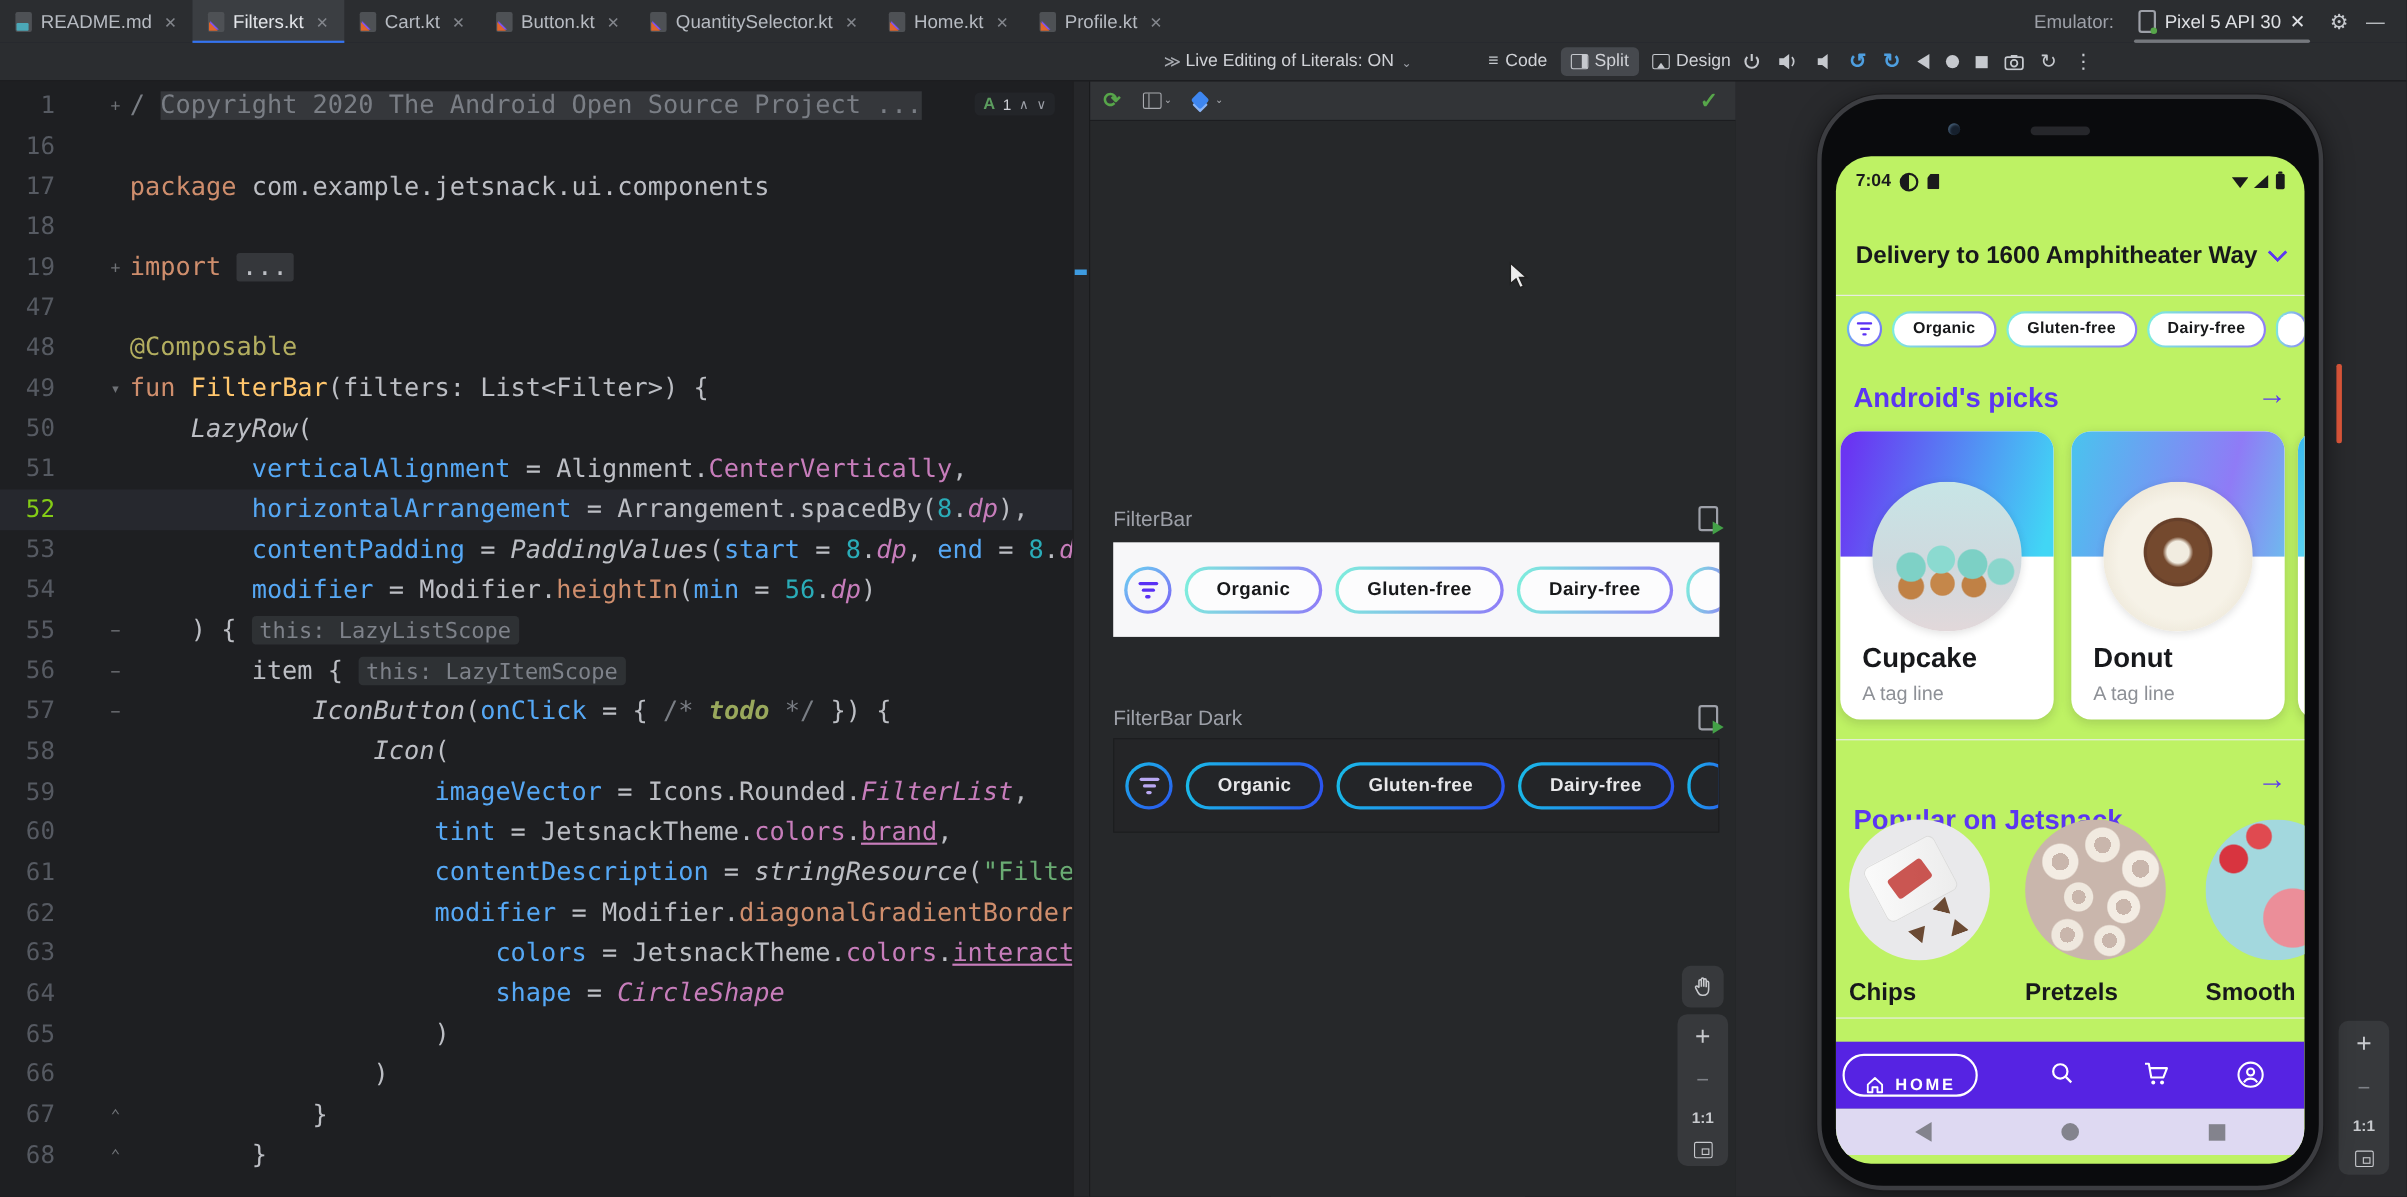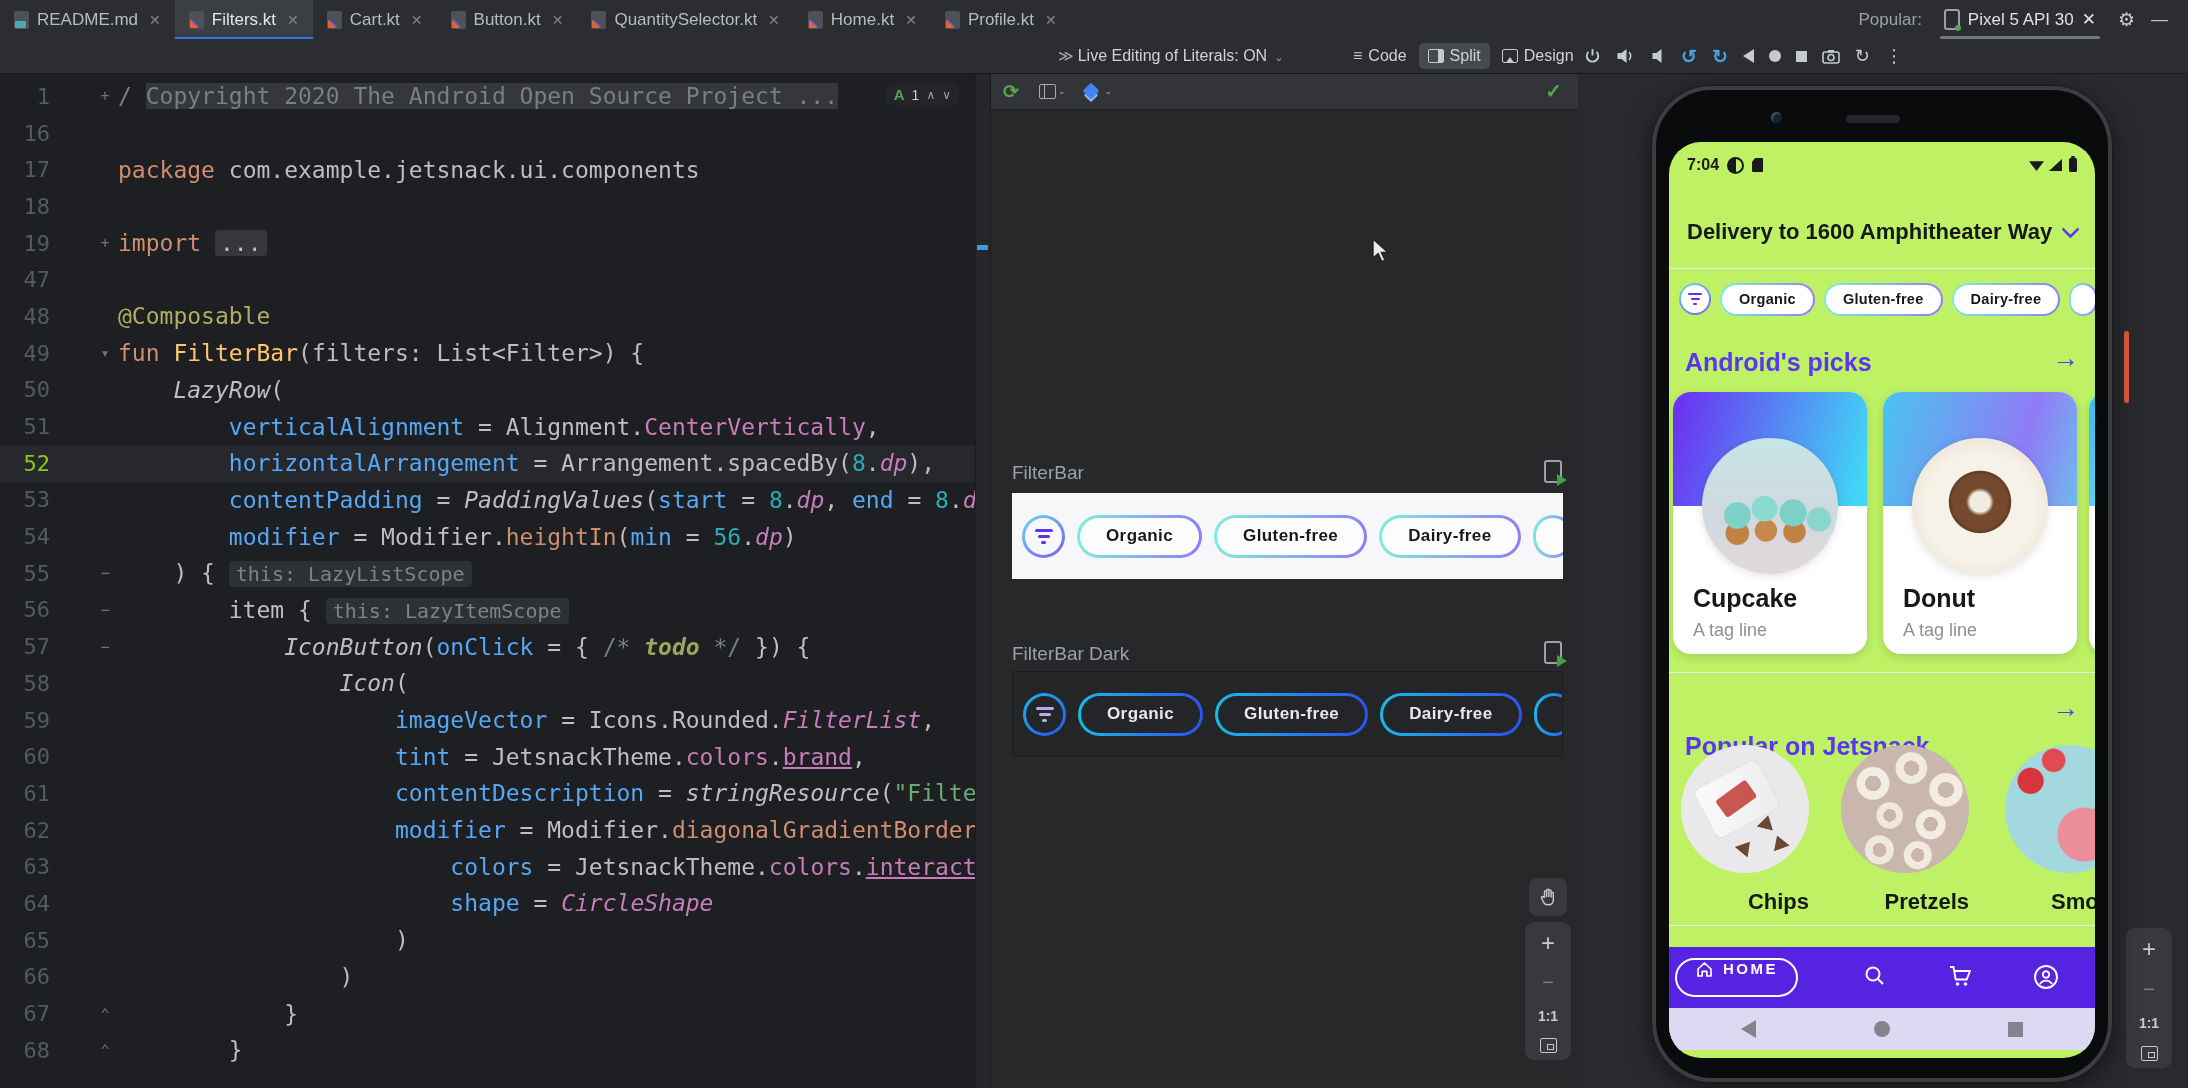--- a/index.html
+++ b/index.html
@@ -168,21 +168,21 @@
     radial-gradient(circle at 26% 70%,#C08145 0 8%,transparent 9%),
     radial-gradient(circle at 47% 68%,#C5874A 0 9%,transparent 10%),
     radial-gradient(circle at 68% 69%,#C08145 0 8%,transparent 9%),
     linear-gradient(180deg,#C7E5E6 0%,#CFD9DE 55%,#E2D8DA 100%);}
   .ph-donut{background:
     radial-gradient(circle at 50% 47%,#F1ECE0 0 10%,#74492E 14% 28%,#67402A 29% 31%,transparent 32%),
     radial-gradient(circle at 50% 52%,#F6F2E7 0 55%,#EDE7D8 75%,#E6DECE 100%);}
   .snacks{position:absolute;left:0;top:603px;width:100%;height:180px;}
   .snack{position:absolute;top:0;width:128px;}
   .scircle{width:128px;height:128px;border-radius:50%;position:relative;overflow:hidden;}
-  .sname{position:absolute;top:144px;width:100%;text-align:right;font-size:22px;font-weight:bold;color:#17181B;white-space:nowrap;}
+  .sname{position:absolute;top:144px;width:100%;text-align:left;font-size:22px;font-weight:bold;color:#17181B;white-space:nowrap;}
   .ph-chips{background:#E9E9EB;}
   .chips-bag{position:absolute;left:16%;top:20%;width:56%;height:44%;background:linear-gradient(115deg,#FBFBFB,#ECECEC);
              border-radius:7px;transform:rotate(-28deg);box-shadow:inset 0 0 0 1px #DCDCDC;}
   .chips-bag::after{content:"";position:absolute;left:24%;top:30%;width:52%;height:38%;background:#C23A35;
              transform:rotate(-8deg);border-radius:3px;opacity:.85;}
   .crumb{position:absolute;width:17px;height:14px;background:#6B4A33;clip-path:polygon(50% 0,100% 100%,0 100%);}
   .cr1{left:60%;top:55%;transform:rotate(14deg);} .cr2{left:70%;top:70%;transform:rotate(-20deg);} .cr3{left:44%;top:74%;transform:rotate(40deg);}
   .ph-pretzels{background:
     radial-gradient(circle at 25% 30%,transparent 0 6%,#F3ECE3 6% 12%,transparent 13%),
     radial-gradient(circle at 55% 18%,transparent 0 6%,#F1EAE0 6% 12%,transparent 13%),
@@ -195,21 +195,21 @@
   .ph-smoothie{background:
     radial-gradient(circle at 20% 28%,#D8343F 0 9%,transparent 10%),
     radial-gradient(circle at 38% 12%,#E04A50 0 8%,transparent 9%),
     radial-gradient(circle at 88% 42%,#DD4348 0 10%,transparent 11%),
     radial-gradient(circle at 62% 70%,#EB8E99 0 22%,transparent 23%),
     radial-gradient(circle at 52% 62%,#3E7A50 0 6%,transparent 7%),
     radial-gradient(circle at 72% 55%,#46875A 0 5%,transparent 6%),
     #A3D8DE;}
   .navbar{position:absolute;left:0;top:805px;width:100%;height:61px;background:#5623E3;}
   .homepill{position:absolute;left:6px;top:11px;height:39px;border:2.5px solid #FFF;border-radius:999px;
-            display:flex;align-items:flex-start;gap:9px;padding:0 18px;color:#FFF;box-sizing:border-box;}
+            display:flex;align-items:flex-end;gap:9px;padding:0 18px;color:#FFF;box-sizing:border-box;}
   .homepill .htxt{font-size:15px;font-weight:bold;letter-spacing:2.5px;}
   .nav-ic{position:absolute;top:17px;}
   .sysnav{position:absolute;left:0;top:866px;width:100%;height:42px;background:#DED9F2;
           display:flex;align-items:center;justify-content:space-between;padding:0 72px;box-sizing:border-box;}
   .sn-back{width:0;height:0;border-top:9px solid transparent;border-bottom:9px solid transparent;border-right:15px solid #83838D;}
   .sn-circle{width:16px;height:16px;border-radius:50%;background:#83838D;}
   .sn-square{width:15px;height:15px;background:#83838D;}
   
   .cursor{position:absolute;left:1372px;top:238px;z-index:99;pointer-events:none;}
 </style>
@@ -248,21 +248,21 @@
         <span>Home.kt</span>
         <span class="x">✕</span>
       </div>
       <div class="tab">
         <span class="fico kt"></span>
         <span>Profile.kt</span>
         <span class="x">✕</span>
       </div>
     </div>
   <div class="tabbar-right">
-    <span class="emul-label">Popular:</span>
+    <span class="emul-label">Emulator:</span>
     <div class="emul-tab">
       <span class="phoneico"></span>
       <span>Pixel 5 API 30</span>
       <span class="x">✕</span>
     </div>
     <span class="gear">⚙</span>
     <span class="minim">—</span>
   </div>
 </div>
 

